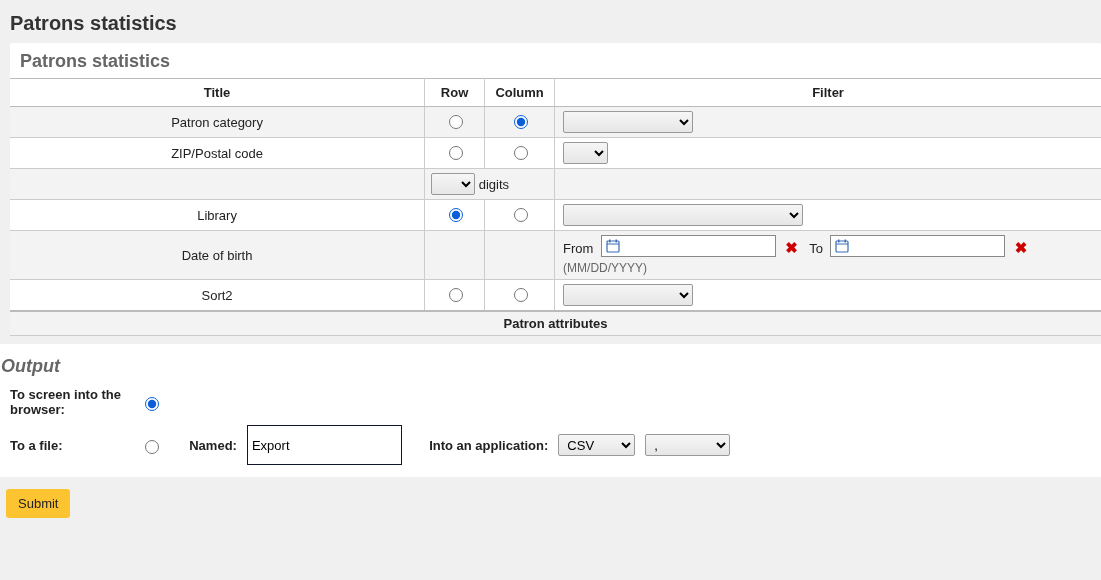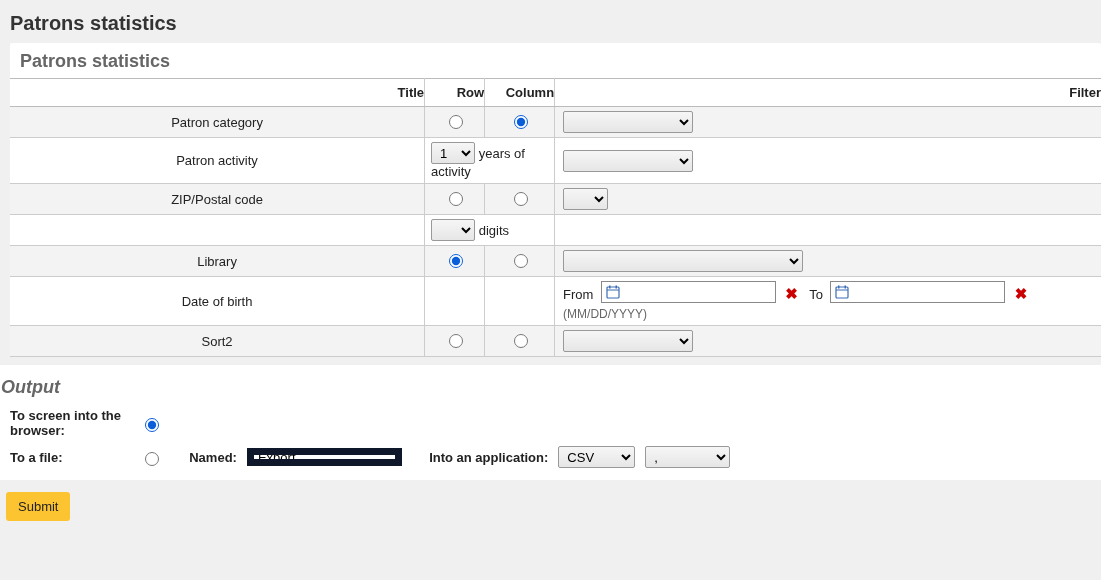--- a/index.html
+++ b/index.html
@@ -31,22 +31,22 @@
     border-radius: 2px;
   }
   table.grid {
     width: 100%;
     border-collapse: collapse;
     border-top: 1px solid #bbb;
   }
   table.grid th {
     font-weight: 700;
     font-size: 13px;
-    padding: 6px 0;
-    text-align: right;
+    padding: 6px 8px;
+    text-align: center;
     border-bottom: 1px solid #bbb;
   }
   table.grid td, table.grid th {
     border-left: 1px solid #ccc;
   }
   table.grid td:first-child, table.grid th:first-child {
     border-left: none;
   }
   table.grid tr:nth-child(odd) td {
     background: #f3f3f3;
@@ -76,22 +76,22 @@
     padding: 2px 4px;
     height: 22px;
   }
   select.sm { width: 45px; }
   select.md { width: 70px; }
   select.lg { width: 130px; }
   select.xl { width: 240px; }
   select.xs { width: 44px; }
   input[type=radio] { accent-color: #0a5ed9; width:14px; height:14px; }
   input[type=text] {
-    border: 7px solid #0f172a;
-    height: 14px;
+    border: 1px solid #0f172a;
+    height: 40px;
     padding: 2px 4px;
     font-size: 13px;
   }
   .date-input {
     display: inline-flex;
     align-items: center;
     border: 1px solid #888;
     background: #fff;
     height: 22px;
     width: 175px;
@@ -178,28 +178,20 @@
     <tbody>
 
       <tr>
         <td class="title-cell">Patron category</td>
         <td class="center"><input type="radio" name="rc1" style=""></td>
         <td class="center"><input type="radio" name="rc1" checked="" style=""></td>
         <td class="filter-cell"><select class="lg"><option></option></select></td>
       </tr>
 
 
-      <tr>
-        <td class="title-cell">Patron activity</td>
-        <td colspan="2" style="padding:4px 6px;">
-          <select class="xs"><option>1</option></select>
-          <span>years of activity</span>
-        </td>
-        <td class="filter-cell"><select class="lg"><option></option></select></td>
-      </tr>
 
       <tr>
         <td class="title-cell">ZIP/Postal code</td>
         <td class="center"><input type="radio" name="rc2" style=""></td>
         <td class="center"><input type="radio" name="rc2" style=""></td>
         <td class="filter-cell"><select class="sm"><option></option></select></td>
       </tr>
 
       <tr>
         <td class="title-cell"></td>
@@ -249,20 +241,23 @@
       </tr>
 
 
       <tr>
         <td class="title-cell">Sort2</td>
         <td class="center"><input type="radio" name="rc5" style=""></td>
         <td class="center"><input type="radio" name="rc5" style=""></td>
         <td class="filter-cell"><select class="lg"><option></option></select></td>
       </tr>
 
+      <tr class="subheader">
+        <td colspan="4">Patron attributes</td>
+      </tr>
     </tbody>
   </table>
 </div>
 
 <div class="output-block">
   <h2 class="section-title" style="padding-left:1px;font-style:italic;">Output</h2>
 
   <div class="output-row">
     <div class="lbl">To screen into the browser:</div>
     <input type="radio" name="out" checked="" style="">

